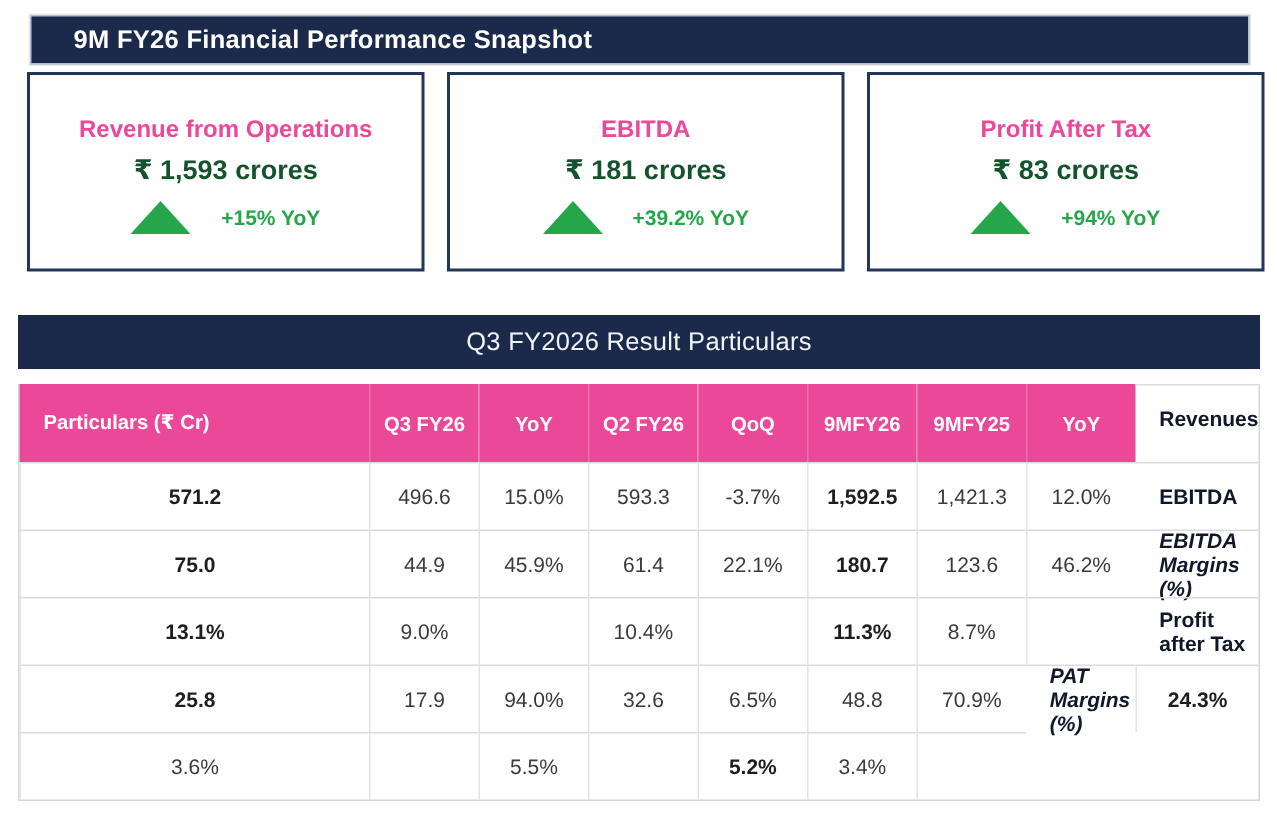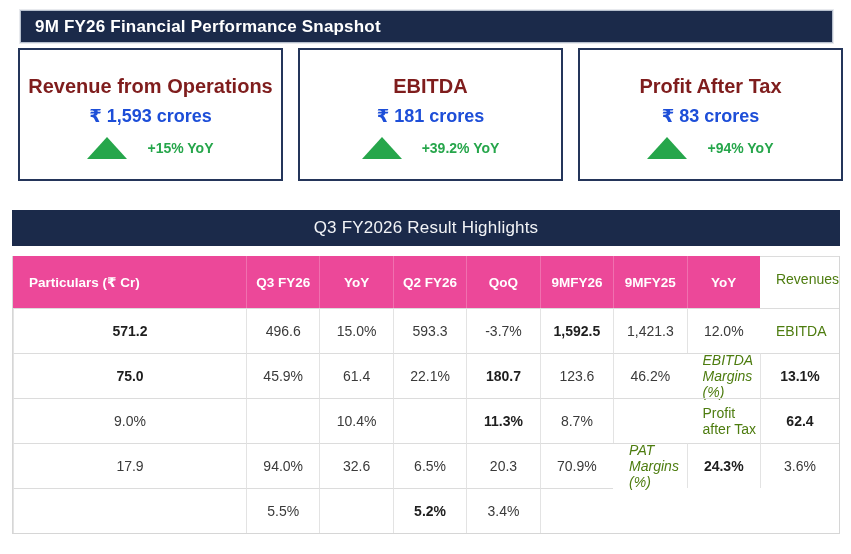--- a/index.html
+++ b/index.html
@@ -19,21 +19,21 @@
   
   .top-bar {
     position: absolute;
     left: 20px; top: 10px;
     width: 813px; height: 33px;
     background: #1b2a4a;
     border: 1px solid #b6bfcd;
     outline: 1px solid #e8eaee;
     display: flex;
     align-items: center;
-    padding-left: 14px;
+    padding-left: 28px;
   }
   .top-bar-title {
     color: #ffffff;
     font-size: 17px;
     font-weight: bold;
     letter-spacing: 0.2px;
   }
 
   
   .cards {
@@ -47,29 +47,29 @@
     flex: 1 1 0;
     background: #ffffff;
     border: 2px solid #24355a;
     display: flex;
     flex-direction: column;
     align-items: center;
     justify-content: center;
     padding: 10px 8px;
   }
   .card-title {
-    font-size: 20px;
-    font-weight: bold;
-    color: #7f1d1d;
+    font-size: 16px;
+    font-weight: bold;
+    color: #ec4899;
     margin-top: 6px;
   }
   .card-value {
     font-size: 18px;
     font-weight: bold;
-    color: #1d4ed8;
+    color: #14532d;
     margin-top: 7px;
   }
   .card-delta {
     display: flex;
     align-items: center;
     gap: 20px;
     margin-top: 8px;
     height: 26px;
   }
   .tri-up {
@@ -136,21 +136,22 @@
     justify-content: center;
     font-size: 14px;
     color: #3a3a3a;
     border-left: 1px solid #e3e3e3;
     border-top: 1px solid #dcdcdc;
   }
   .bcell.first {
     justify-content: flex-start;
     padding-left: 16px;
     border-left: none;
-    color: #4d7c0f;
+    color: #0f172a;
+    font-weight: bold;
   }
   .c-bold { font-weight: bold; color: #1e1e1e; }
   .italic { font-style: italic; }
 </style>
 </head>
 <body>
 
 <div id="stage">
 
   <div class="top-bar">
@@ -182,21 +183,21 @@
       <div class="card-value">₹ 83 crores</div>
       <div class="card-delta">
         <span class="tri-up"></span>
         <span class="delta-text">+94% YoY</span>
       </div>
     </div>
 
   </div>
 
   <div class="table-title-bar">
-    <span class="table-title-text">Q3 FY2026 Result Highlights</span>
+    <span class="table-title-text">Q3 FY2026 Result Particulars</span>
   </div>
 
   <div class="table-wrap">
     <div class="grid">
 
       <div class="hcell first">Particulars (₹ Cr)</div>
       <div class="hcell">Q3 FY26</div>
       <div class="hcell">YoY</div>
       <div class="hcell">Q2 FY26</div>
       <div class="hcell">QoQ</div>
@@ -209,44 +210,45 @@
       <div class="row0 bcell">496.6</div>
       <div class="row0 bcell">15.0%</div>
       <div class="row0 bcell">593.3</div>
       <div class="row0 bcell">-3.7%</div>
       <div class="row0 bcell c-bold">1,592.5</div>
       <div class="row0 bcell">1,421.3</div>
       <div class="row0 bcell">12.0%</div>
 
       <div class="bcell first">EBITDA</div>
       <div class="bcell c-bold">75.0</div>
+      <div class="bcell">44.9</div>
       <div class="bcell">45.9%</div>
       <div class="bcell">61.4</div>
       <div class="bcell">22.1%</div>
       <div class="bcell c-bold">180.7</div>
       <div class="bcell">123.6</div>
       <div class="bcell">46.2%</div>
 
       <div class="bcell first italic">EBITDA Margins (%)</div>
       <div class="bcell c-bold">13.1%</div>
       <div class="bcell">9.0%</div>
       <div class="bcell"></div>
       <div class="bcell">10.4%</div>
       <div class="bcell"></div>
       <div class="bcell c-bold">11.3%</div>
       <div class="bcell">8.7%</div>
       <div class="bcell"></div>
 
       <div class="bcell first">Profit after Tax</div>
-      <div class="bcell c-bold">62.4</div>
+      <div class="bcell c-bold">25.8</div>
       <div class="bcell">17.9</div>
       <div class="bcell">94.0%</div>
       <div class="bcell">32.6</div>
       <div class="bcell">6.5%</div>
-      <div class="bcell">20.3</div>
+      <div class="bcell">48.8</div>
       <div class="bcell">70.9%</div>
 
       <div class="bcell first italic">PAT Margins (%)</div>
       <div class="bcell c-bold">24.3%</div>
       <div class="bcell">3.6%</div>
       <div class="bcell"></div>
       <div class="bcell">5.5%</div>
       <div class="bcell"></div>
       <div class="bcell c-bold">5.2%</div>
       <div class="bcell">3.4%</div>

